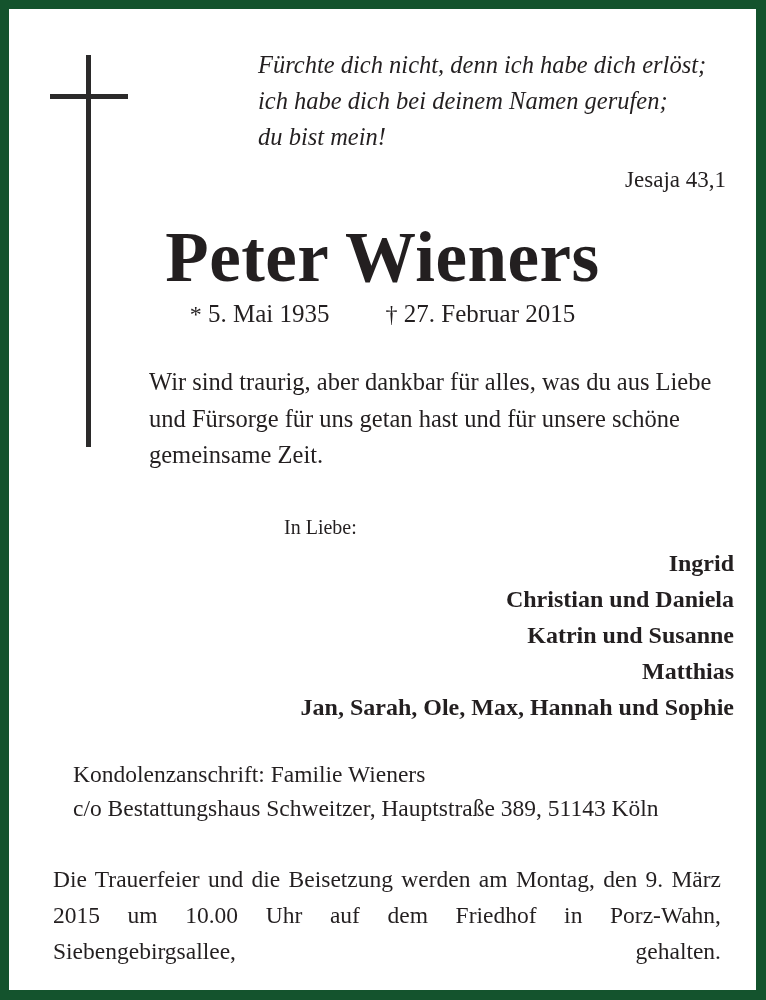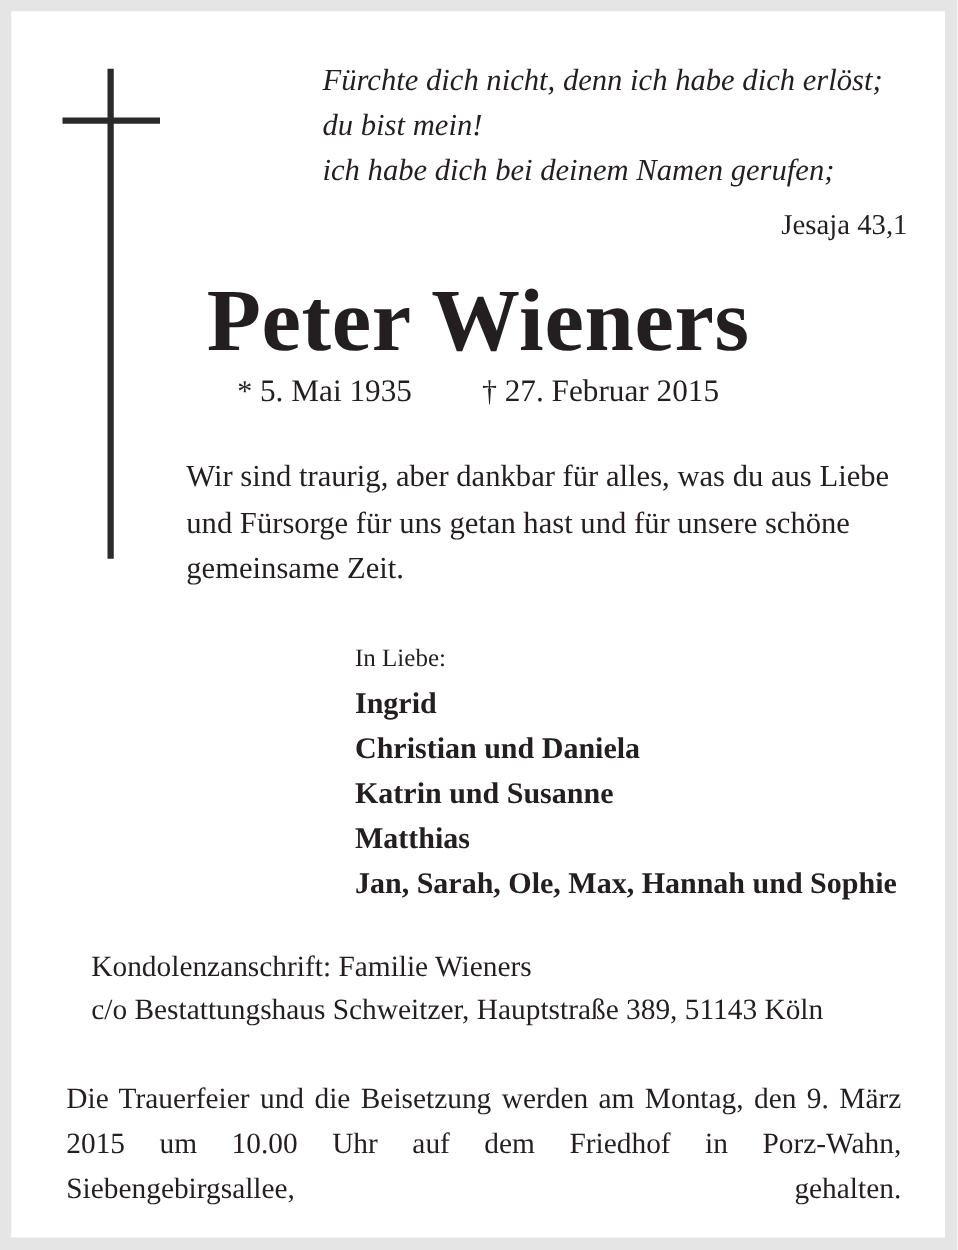--- a/index.html
+++ b/index.html
@@ -13,21 +13,21 @@
     font-family: "Liberation Serif", "DejaVu Serif", serif;
     overflow: hidden;
   }
 
   
   #obituary-card {
     position: relative;
     box-sizing: border-box;
     width: 766px;
     height: 1000px;
-    background: #e5e5e5;
+    background: #14532d;
     padding: 9px 10px 10px 9px;
   }
   #card-inner {
     position: relative;
     box-sizing: border-box;
     width: 100%;
     height: 100%;
     background: #ffffff;
   }
 
@@ -124,20 +124,21 @@
   #family-intro {
     font-size: 20px;
     line-height: 36px;
     font-weight: normal;
   }
   .family-name {
     font-size: 24px;
     line-height: 36px;
     font-weight: bold;
     white-space: nowrap;
+    text-align: right;
   }
 
   
   #condolence-block {
     position: absolute;
     left: 44px;
     top: 748px;
     width: 680px;
     color: #231f20;
     margin-left: 20px;
@@ -171,22 +172,22 @@
 <div id="obituary-card">
   <div id="card-inner">
 
     <div id="cross">
       <div class="stem"></div>
       <div class="bar"></div>
     </div>
 
     <div id="verse-block">
       <div class="verse-line">Fürchte dich nicht, denn ich habe dich erlöst;</div>
+      <div class="verse-line">ich habe dich bei deinem Namen gerufen;</div>
       <div class="verse-line">du bist mein!</div>
-      <div class="verse-line">ich habe dich bei deinem Namen gerufen;</div>
       <div id="verse-source">Jesaja 43,1</div>
     </div>
 
     <div id="name-block">
       <div id="deceased-name">Peter Wieners</div>
       <div id="dates-row">
         <span class="date-born"><span class="sym">*</span> <span>5. Mai 1935</span></span><span class="date-died"><span class="sym">†</span> <span>27. Februar 2015</span></span>
       </div>
     </div>
 

